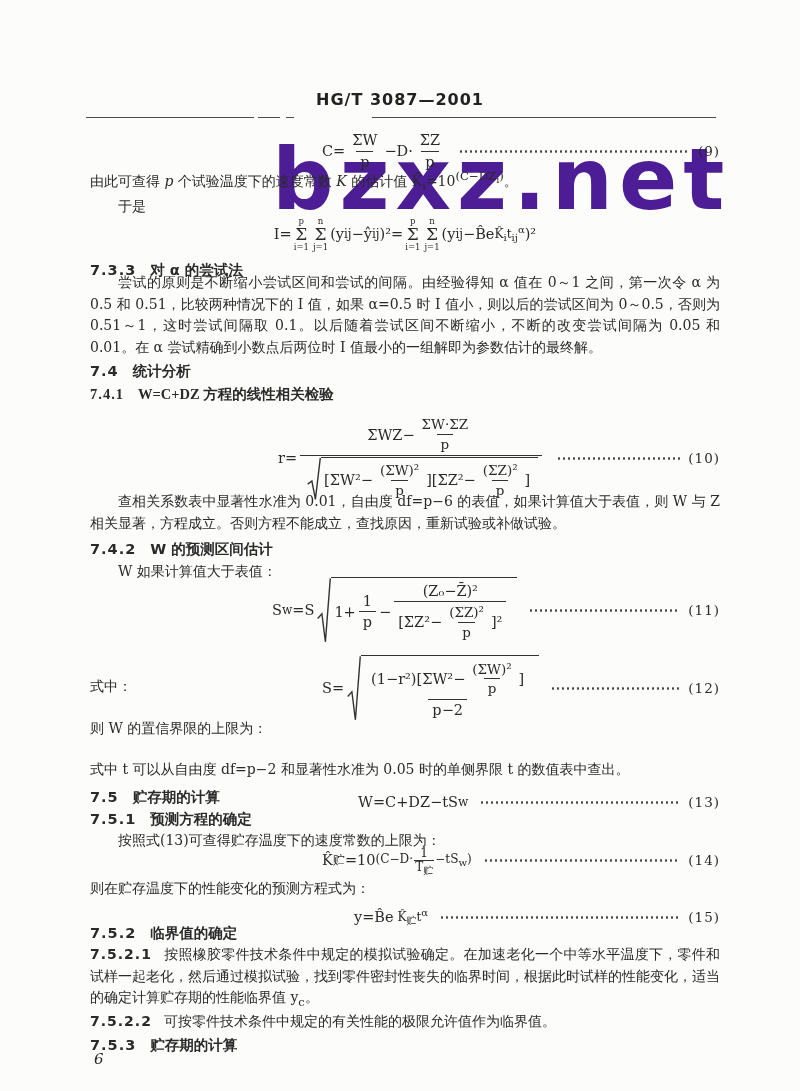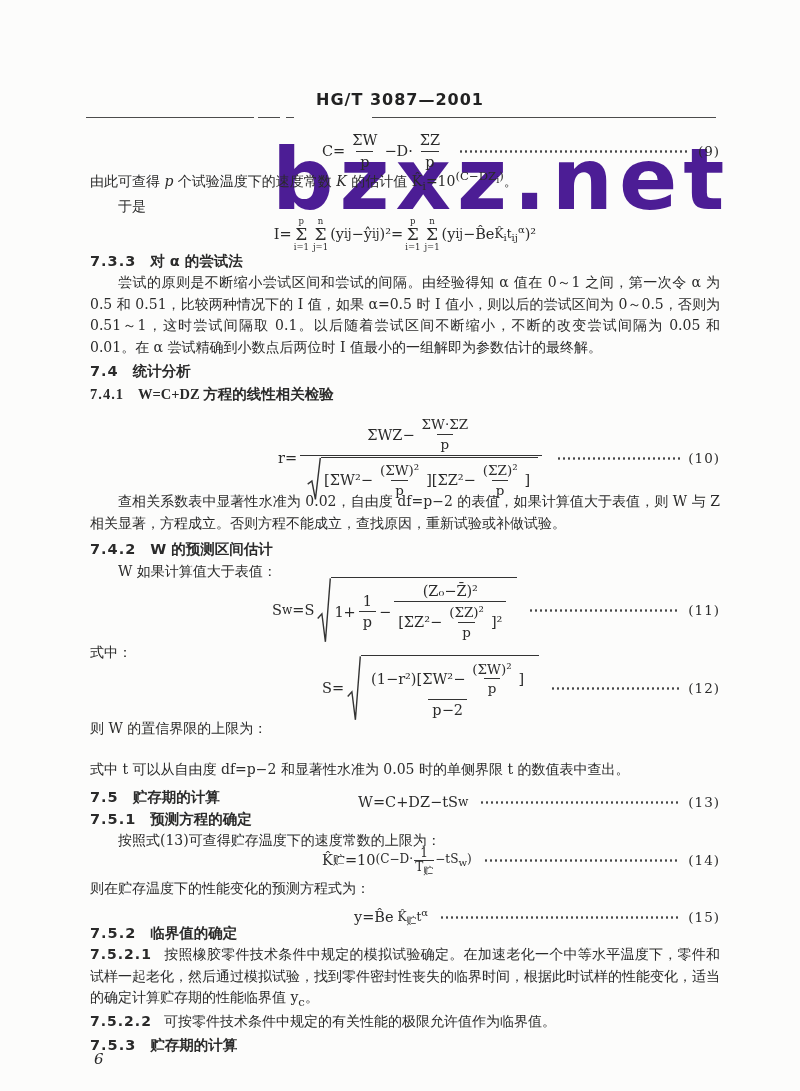--- a/index.html
+++ b/index.html
@@ -102,21 +102,21 @@
         </span>
       <span class="sum">
           <span class="sl">n</span>
           <span class="ss">Σ</span>
           <span class="sl">j=1</span>
         </span>
       <span>(y<sub>ij</sub>−B̂e<sup>K̂<sub>i</sub>t<sub>ij</sub><sup>α</sup></sup>)²</span>
     </span>
   </div>
 
-  <div class="heading" style="top:251px;">
+  <div class="heading" style="top:260px;">
     <span class="no">7.3.3</span><span>对 α 的尝试法</span>
   </div>
   <div class="blk indent" style="top:272px;">尝试的原则是不断缩小尝试区间和尝试的间隔。由经验得知 α 值在 0～1 之间，第一次令 α 为 0.5 和 0.51，比较两种情况下的 I 值，如果 α=0.5 时 I 值小，则以后的尝试区间为 0～0.5，否则为 0.51～1，这时尝试间隔取 0.1。以后随着尝试区间不断缩小，不断的改变尝试间隔为 0.05 和 0.01。在 α 尝试精确到小数点后两位时 I 值最小的一组解即为参数估计的最终解。</div>
 
   <div class="heading" style="top:361px;">
     <span class="no">7.4</span><span>统计分析</span>
   </div>
   <div class="heading" style="top:384px;font-family:Liberation Serif, serif;">
     <span class="no">7.4.1</span><span>W=C+DZ 方程的线性相关检验</span>
   </div>
@@ -153,21 +153,21 @@
               <span>]</span>
             </span>
           </span>
         </span>
       </span>
     </span>
     <span class="leader"></span>
     <span class="eqno">(10)</span>
   </div>
 
-  <div class="blk indent" style="top:491px;">查相关系数表中显著性水准为 0.02，自由度 df=p−2 的表值，如果计算值大于表值，则 W 与 Z 相关显著，方程成立。否则方程不能成立，查找原因，重新试验或补做试验。</div>
+  <div class="blk indent" style="top:491px;">查相关系数表中显著性水准为 0.01，自由度 df=p−6 的表值，如果计算值大于表值，则 W 与 Z 相关显著，方程成立。否则方程不能成立，查找原因，重新试验或补做试验。</div>
 
   <div class="heading" style="top:539px;">
     <span class="no">7.4.2</span><span>W 的预测区间估计</span>
   </div>
   <div class="blk indent" style="top:561px;">W 如果计算值大于表值：</div>
 
   <div class="eqrow" style="top:577px;height:66px;">
     <span class="eqsp" style="width:182px;"></span>
     <span class="eqbody">
       <span>S<sub>w</sub>=S</span>
@@ -193,21 +193,21 @@
                 <span>]²</span>
               </span>
           </span>
         </span>
       </span>
     </span>
     <span class="leader"></span>
     <span class="eqno">(11)</span>
   </div>
 
-  <div class="blk" style="top:642px;">式中：</div>
+  <div class="blk" style="top:676px;">式中：</div>
 
   <div class="eqrow" style="top:658px;height:60px;">
     <span class="eqsp" style="width:232px;"></span>
     <span class="eqbody">
       <span>S=</span>
       <span class="sqrt">
         <svg viewBox="0 0 20 100" preserveAspectRatio="none">
             <path d="M1 62 L7 55 L12 97 L19 2" fill="none" stroke="#333" stroke-width="1.4" vector-effect="non-scaling-stroke"></path>
           </svg>
         <span class="sqrtbody">

